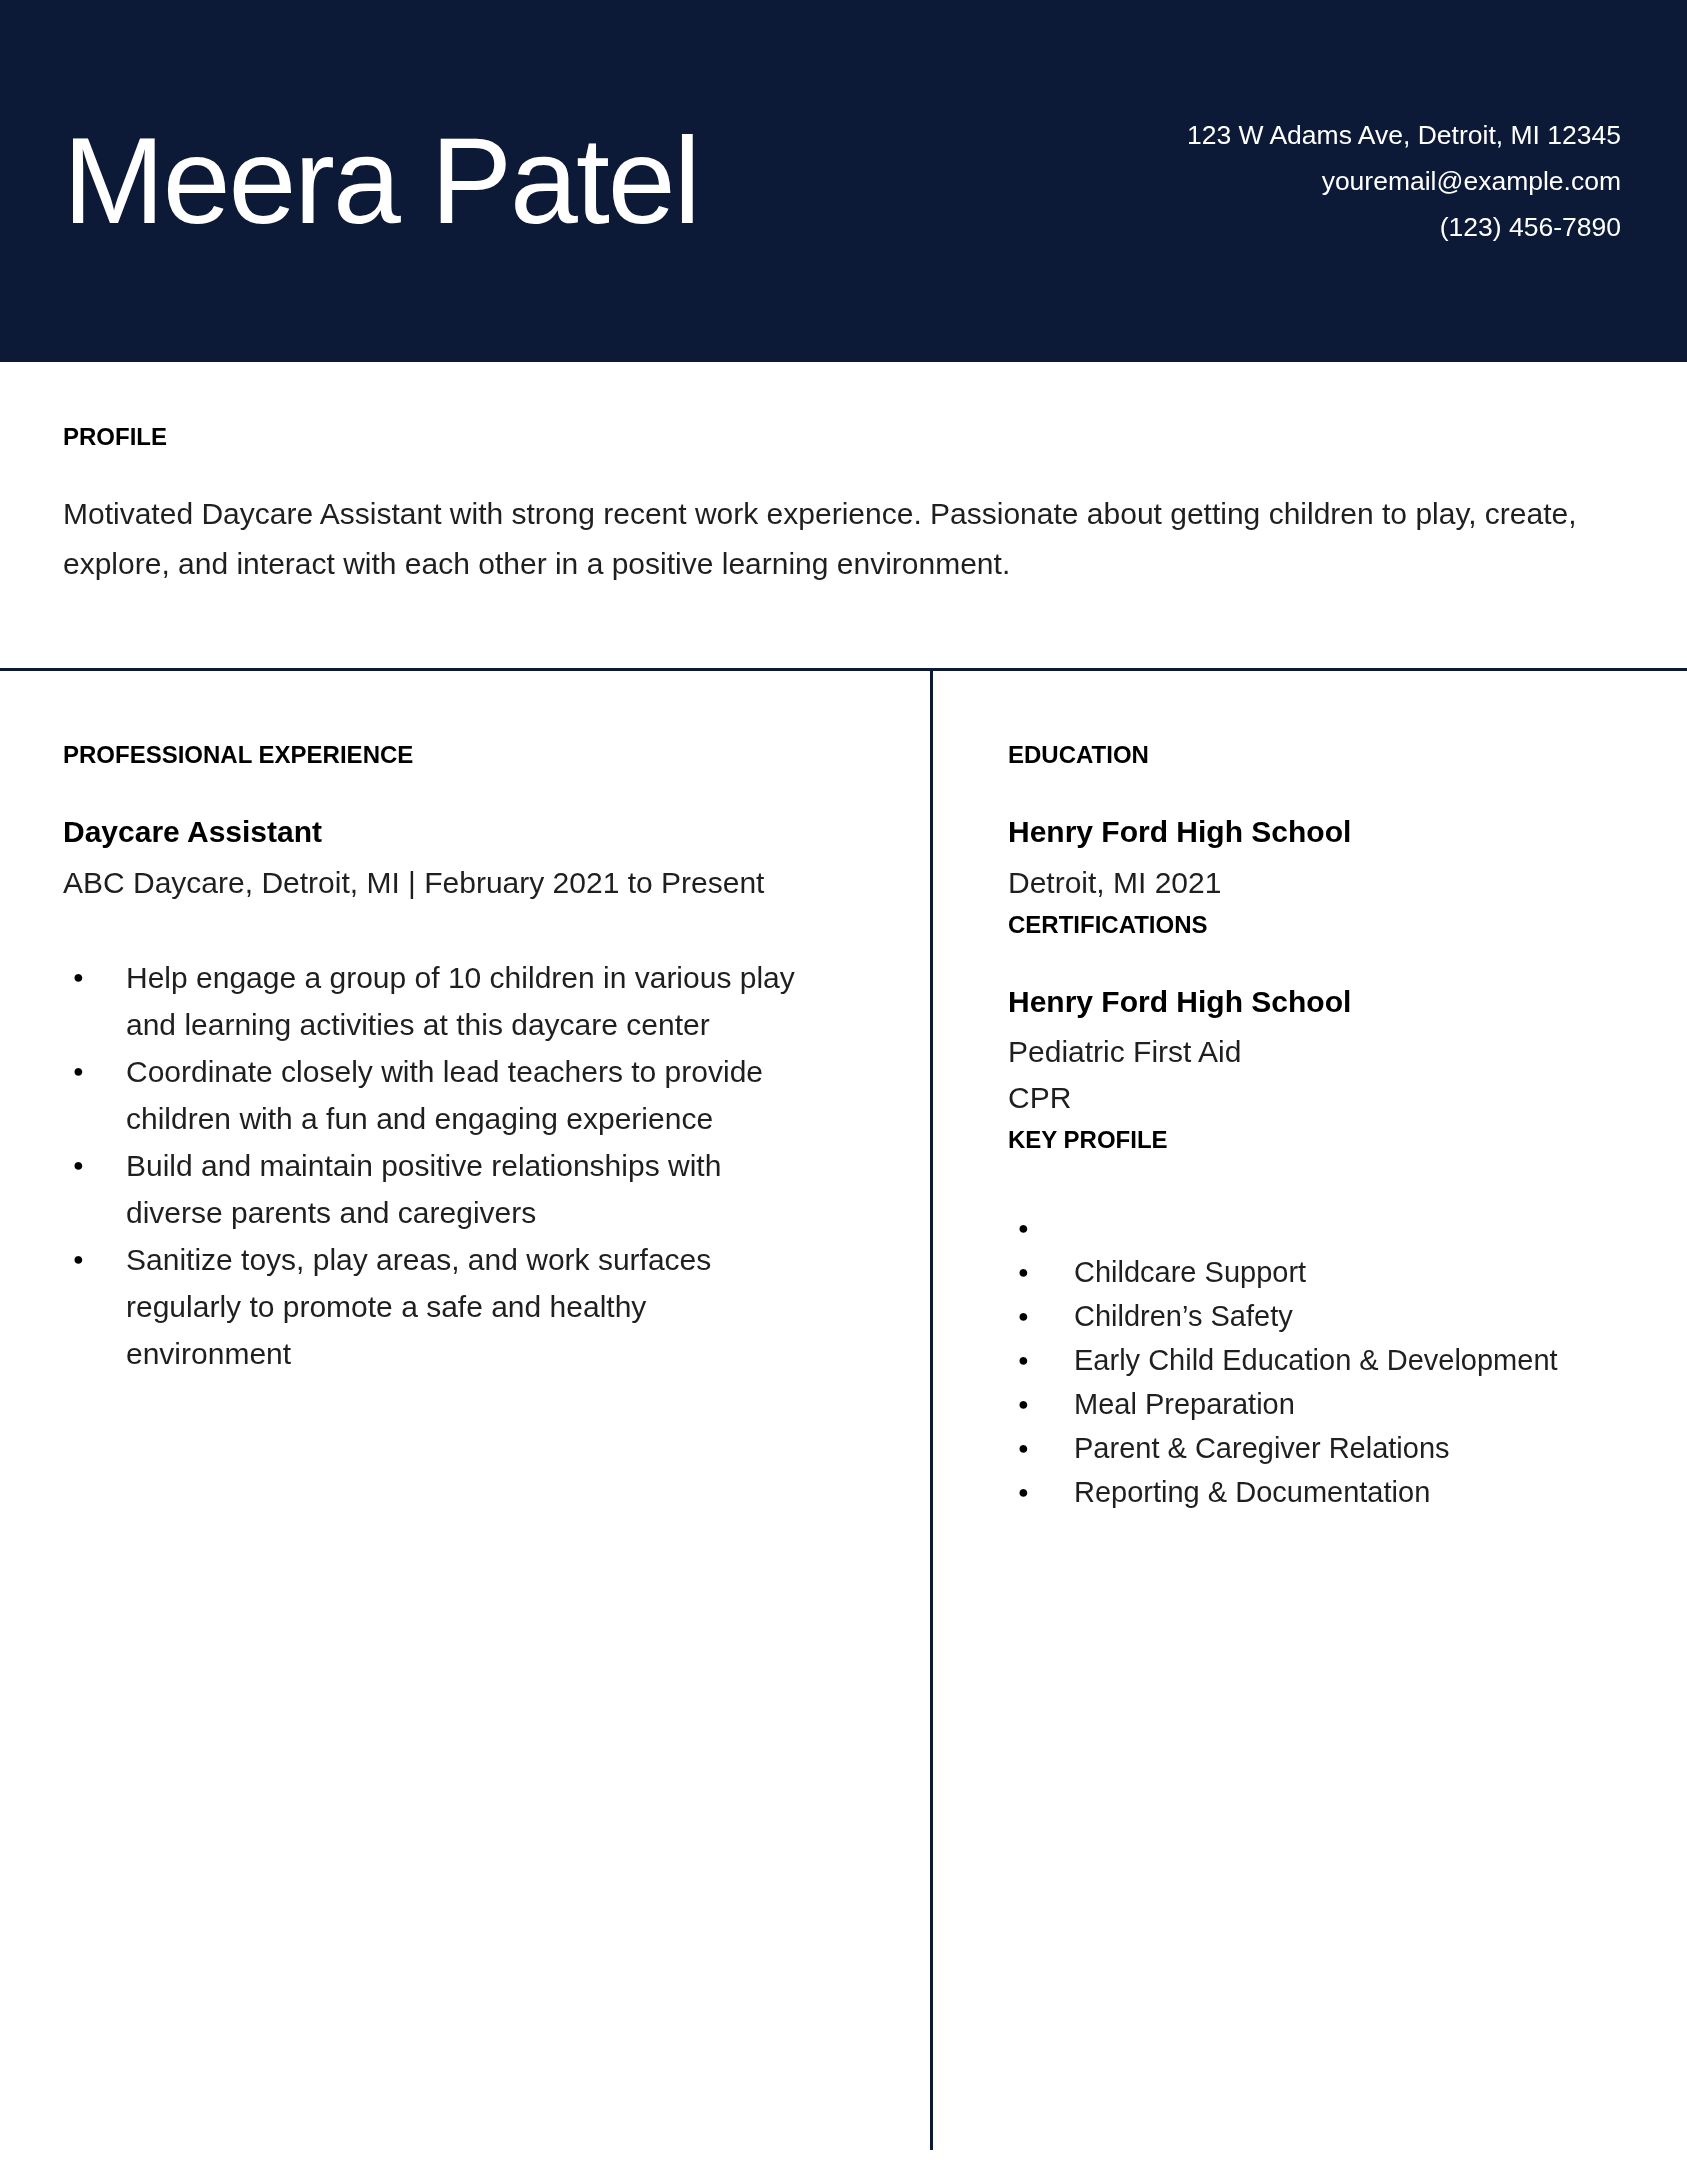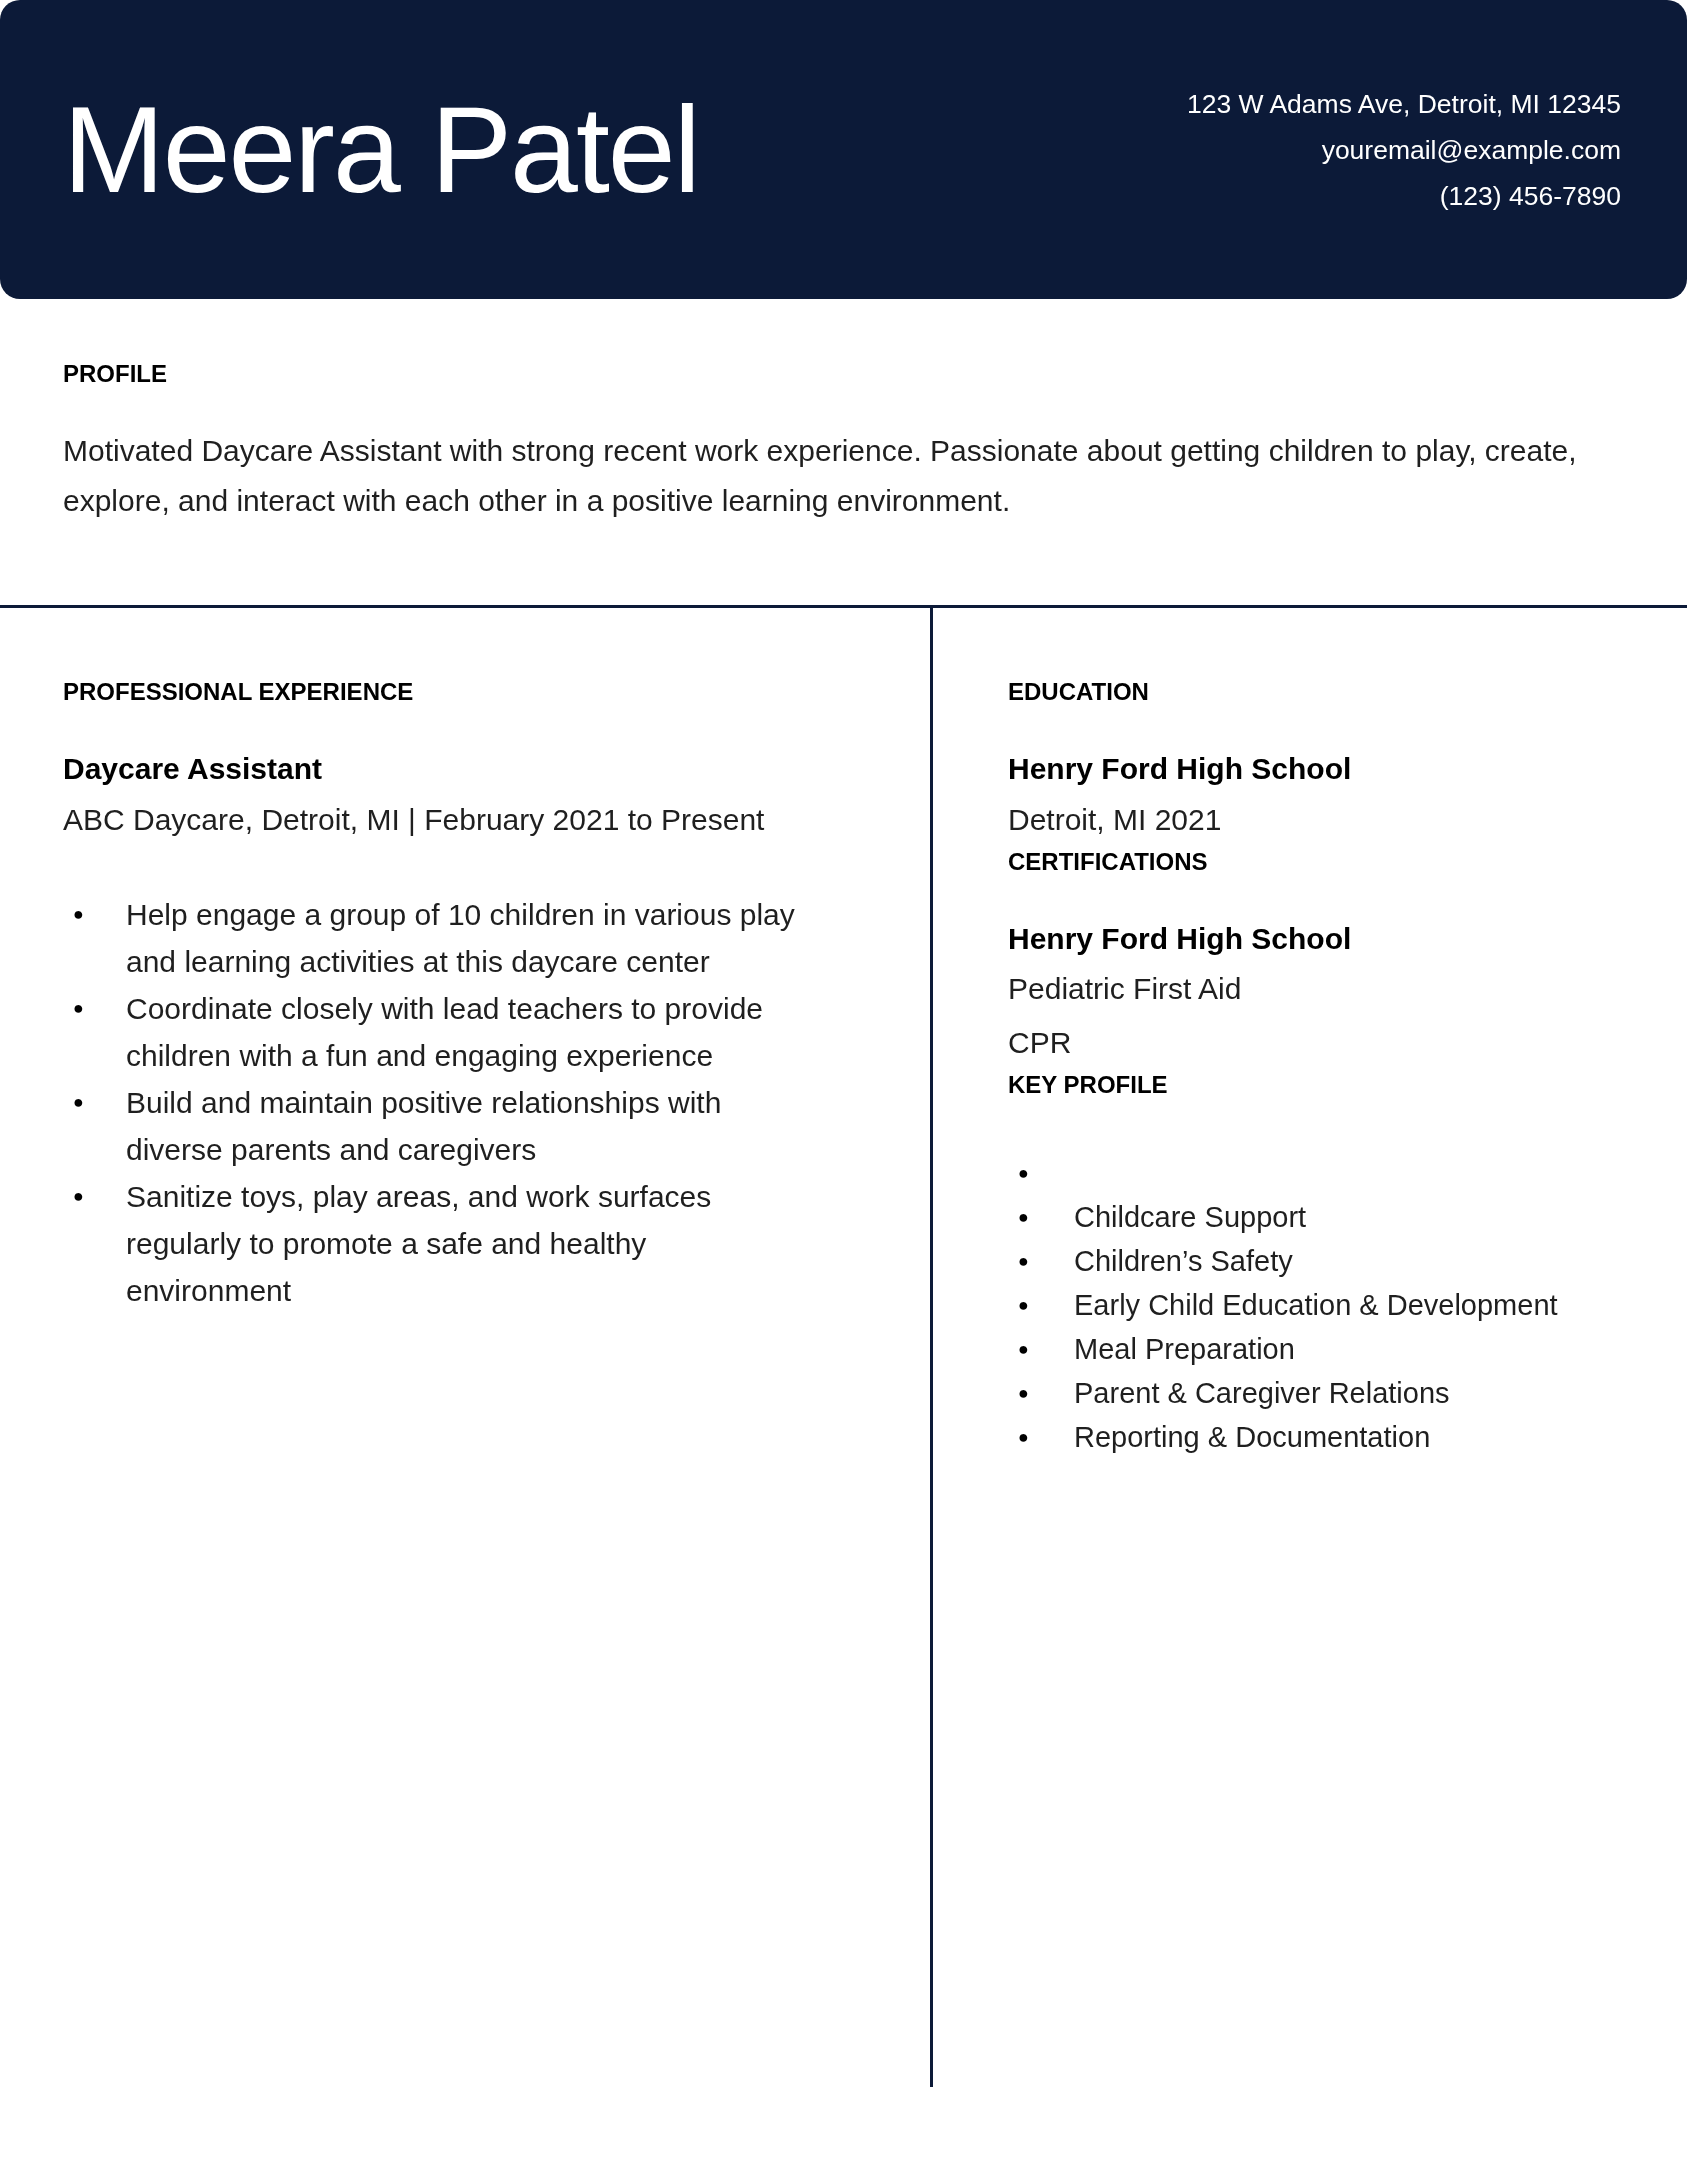--- a/index.html
+++ b/index.html
@@ -8,27 +8,26 @@
   .page {
     width: 1687px; height: 2183px;
     background: #ffffff;
     font-family: "Liberation Sans", sans-serif;
     position: relative;
     overflow: hidden;
   }
 
   
   .header {
-    height: 299px;
+    height: 362px;
     background: var(--navy);
     display: flex;
     justify-content: space-between;
     align-items: center;
     padding: 0 66px 0 63px;
-    border-radius: 20px;
   }
   .name {
     margin: 0;
     color: #ffffff;
     font-size: 122px;
     font-weight: 400;
     letter-spacing: -2px;
     line-height: 1;
     white-space: nowrap;
   }
@@ -84,21 +83,21 @@
     font-size: 30px;
     line-height: 46px;
     color: var(--body-text);
   }
   .cert-line {
     margin-top: 9.3px;
     font-size: 30px;
     line-height: 46px;
     color: var(--body-text);
   }
-  .cert-line + .cert-line { margin-top: 8px; }
+  .cert-line + .cert-line { margin-top: 0; }
 
   ul.bullet-list {
     list-style: none;
     margin: 48px 0 0 0;
     padding: 0 0 0 10px;
   }
   ul.bullet-list li {
     display: grid;
     grid-template-columns: 53px 1fr;
     font-size: 30px;

